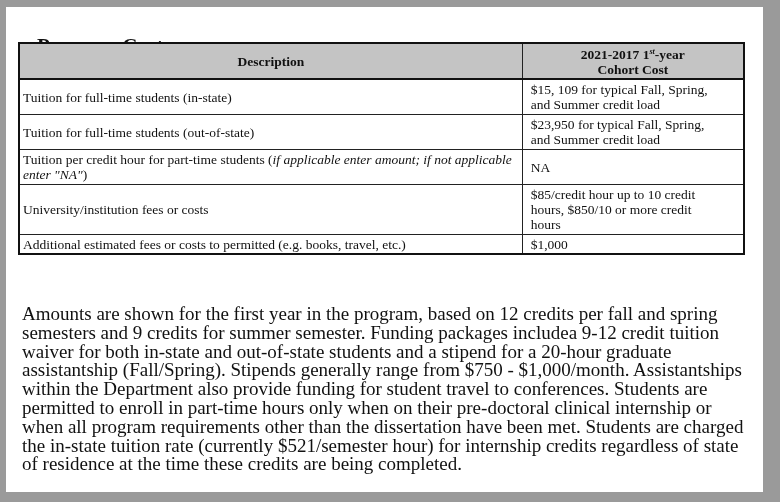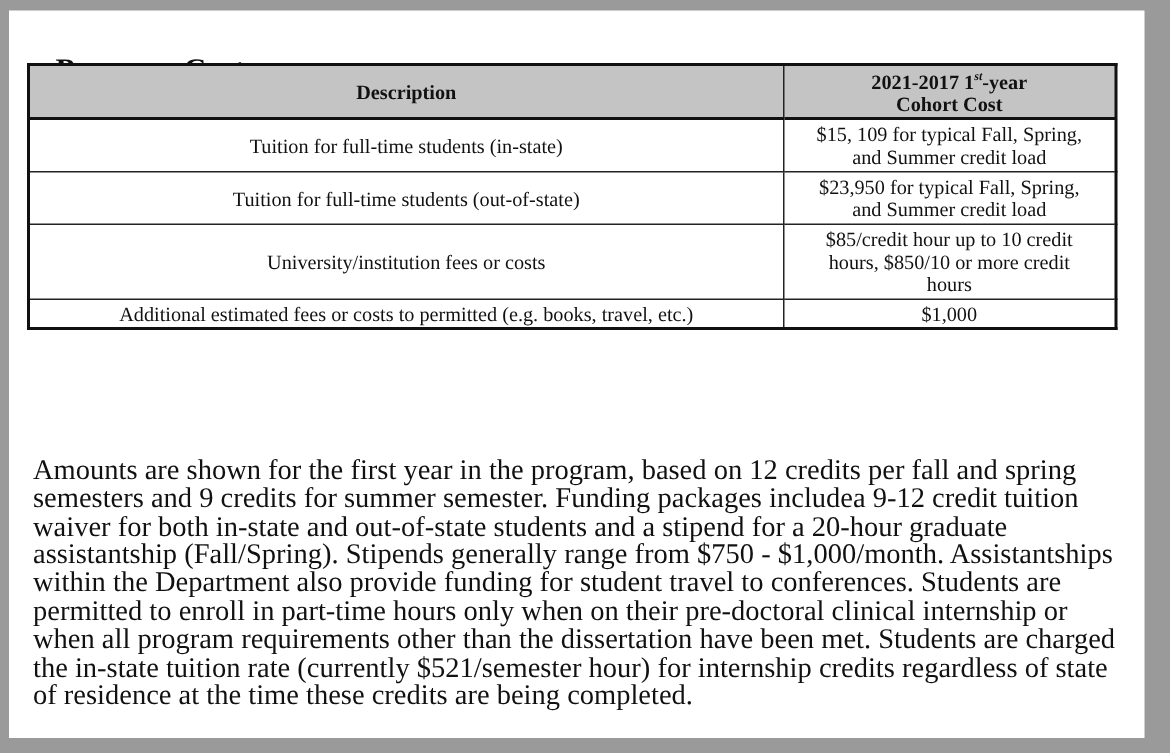--- a/index.html
+++ b/index.html
@@ -42,22 +42,22 @@
       border-bottom: 2px solid #111;
       padding: 2px 4px 1px;
       height: 31px;
       margin-left: 44px;
     }
     table.costs td {
       border: 1px solid #222;
       padding: 1px 3px;
       vertical-align: middle;
     }
-    table.costs td.desc { width: 500px; text-align: center; }
-    table.costs td.cost { text-align: center; padding: 1px 8px; }
+    table.costs td.desc { width: 500px; text-align: left; }
+    table.costs td.cost { text-align: left; padding: 1px 8px; }
     table.costs th.cost { width: 214px; }
     sup { font-size: 8px; line-height: 0; vertical-align: super; font-style: italic; }
     .italic { font-style: italic; }
     .row-1 td { height: 32px; }
     .row-2 td { height: 32px; margin-left: 15px; }
     .row-3 td { height: 32px; }
     .row-4 td { height: 47px; }
     .row-5 td { height: 16px; }
     .notes {
       position: absolute;
@@ -92,20 +92,24 @@
           <span>and Summer credit load</span>
         </td>
       </tr>
       <tr class="row-2">
         <td class="desc">Tuition for full-time students (out-of-state)</td>
         <td class="cost">
           <span>$23,950 for typical Fall, Spring,</span><br>
           <span>and Summer credit load</span>
         </td>
       </tr>
+      <tr class="row-3">
+        <td class="desc"><span>Tuition per credit hour for part-time students (</span><span class="italic">if applicable enter amount; if not applicable enter "NA"</span><span>)</span></td>
+        <td class="cost">NA</td>
+      </tr>
       <tr class="row-4">
         <td class="desc">University/institution fees or costs</td>
         <td class="cost">
           <span>$85/credit hour up to 10 credit</span><br>
           <span>hours, $850/10 or more credit</span><br>
           <span>hours</span>
         </td>
       </tr>
       <tr class="row-5">
         <td class="desc">Additional estimated fees or costs to permitted (e.g. books, travel, etc.)</td>

